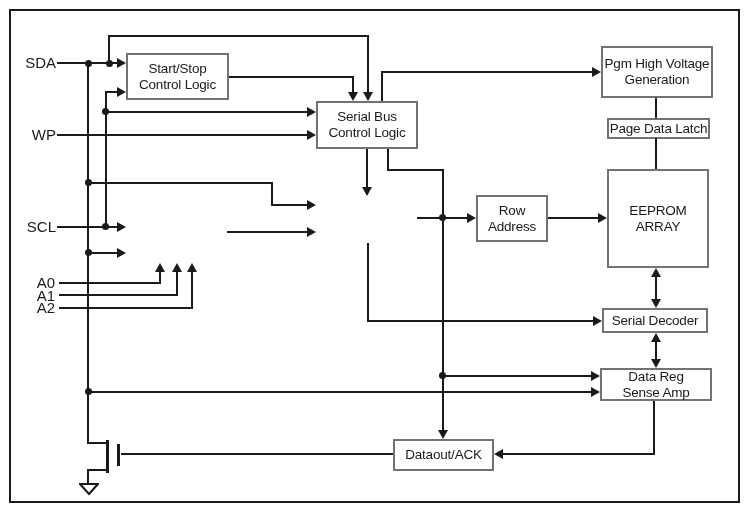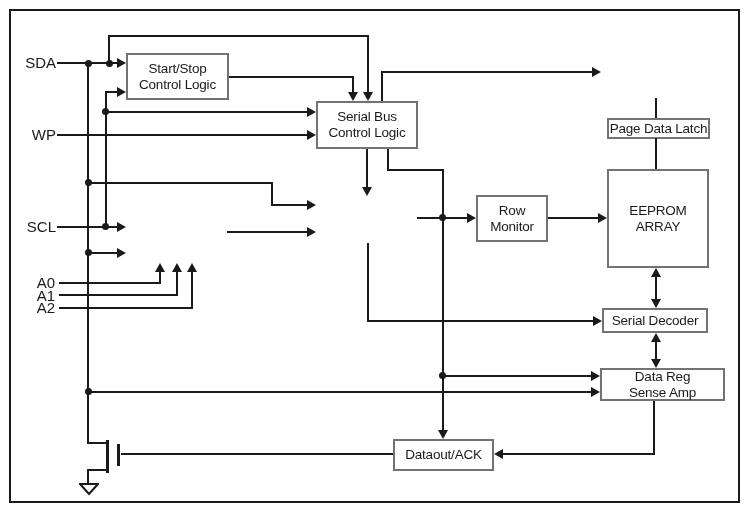--- a/index.html
+++ b/index.html
@@ -32,26 +32,28 @@
   <div class="pin" style="left:22px;top:219px;width:34px;">SCL</div>
   <div class="pin" style="left:33px;top:275px;width:22px;">A0</div>
   <div class="pin" style="left:33px;top:288px;width:22px;">A1</div>
   <div class="pin" style="left:33px;top:300px;width:22px;">A2</div>
 
   <div class="block" style="left:126px;top:53px;width:103px;height:47px;">Start/Stop
 Control Logic</div>
   <div class="block" style="left:316px;top:101px;width:102px;height:48px;">Serial Bus
 Control Logic</div>
   <div class="block" style="left:476px;top:195px;width:72px;height:47px;">Row
-Monitor</div>
+Address</div>
+  <div class="block" style="left:601px;top:46px;width:112px;height:52px;">Pgm High Voltage
+Generation</div>
   <div class="block" style="left:607px;top:118px;width:103px;height:21px;">Page Data Latch</div>
   <div class="block" style="left:607px;top:169px;width:102px;height:99px;">EEPROM
 ARRAY</div>
   <div class="block" style="left:602px;top:308px;width:106px;height:25px;">Serial Decoder</div>
-  <div class="block" style="left:600px;top:368px;width:125px;height:33px;">Data Reg
+  <div class="block" style="left:600px;top:368px;width:112px;height:33px;">Data Reg
 Sense Amp</div>
   <div class="block" style="left:393px;top:439px;width:101px;height:32px;">Dataout/ACK</div>
 
   <div class="wh" style="left:57px;top:62px;width:61px;"></div>
   <div class="ar" style="left:117px;top:58px;"></div>
   <div class="wv" style="left:108px;top:35px;height:29px;"></div>
   <div class="wh" style="left:108px;top:35px;width:261px;"></div>
   <div class="wv" style="left:367px;top:35px;height:58px;"></div>
   <div class="ad" style="left:363px;top:92px;"></div>
 

